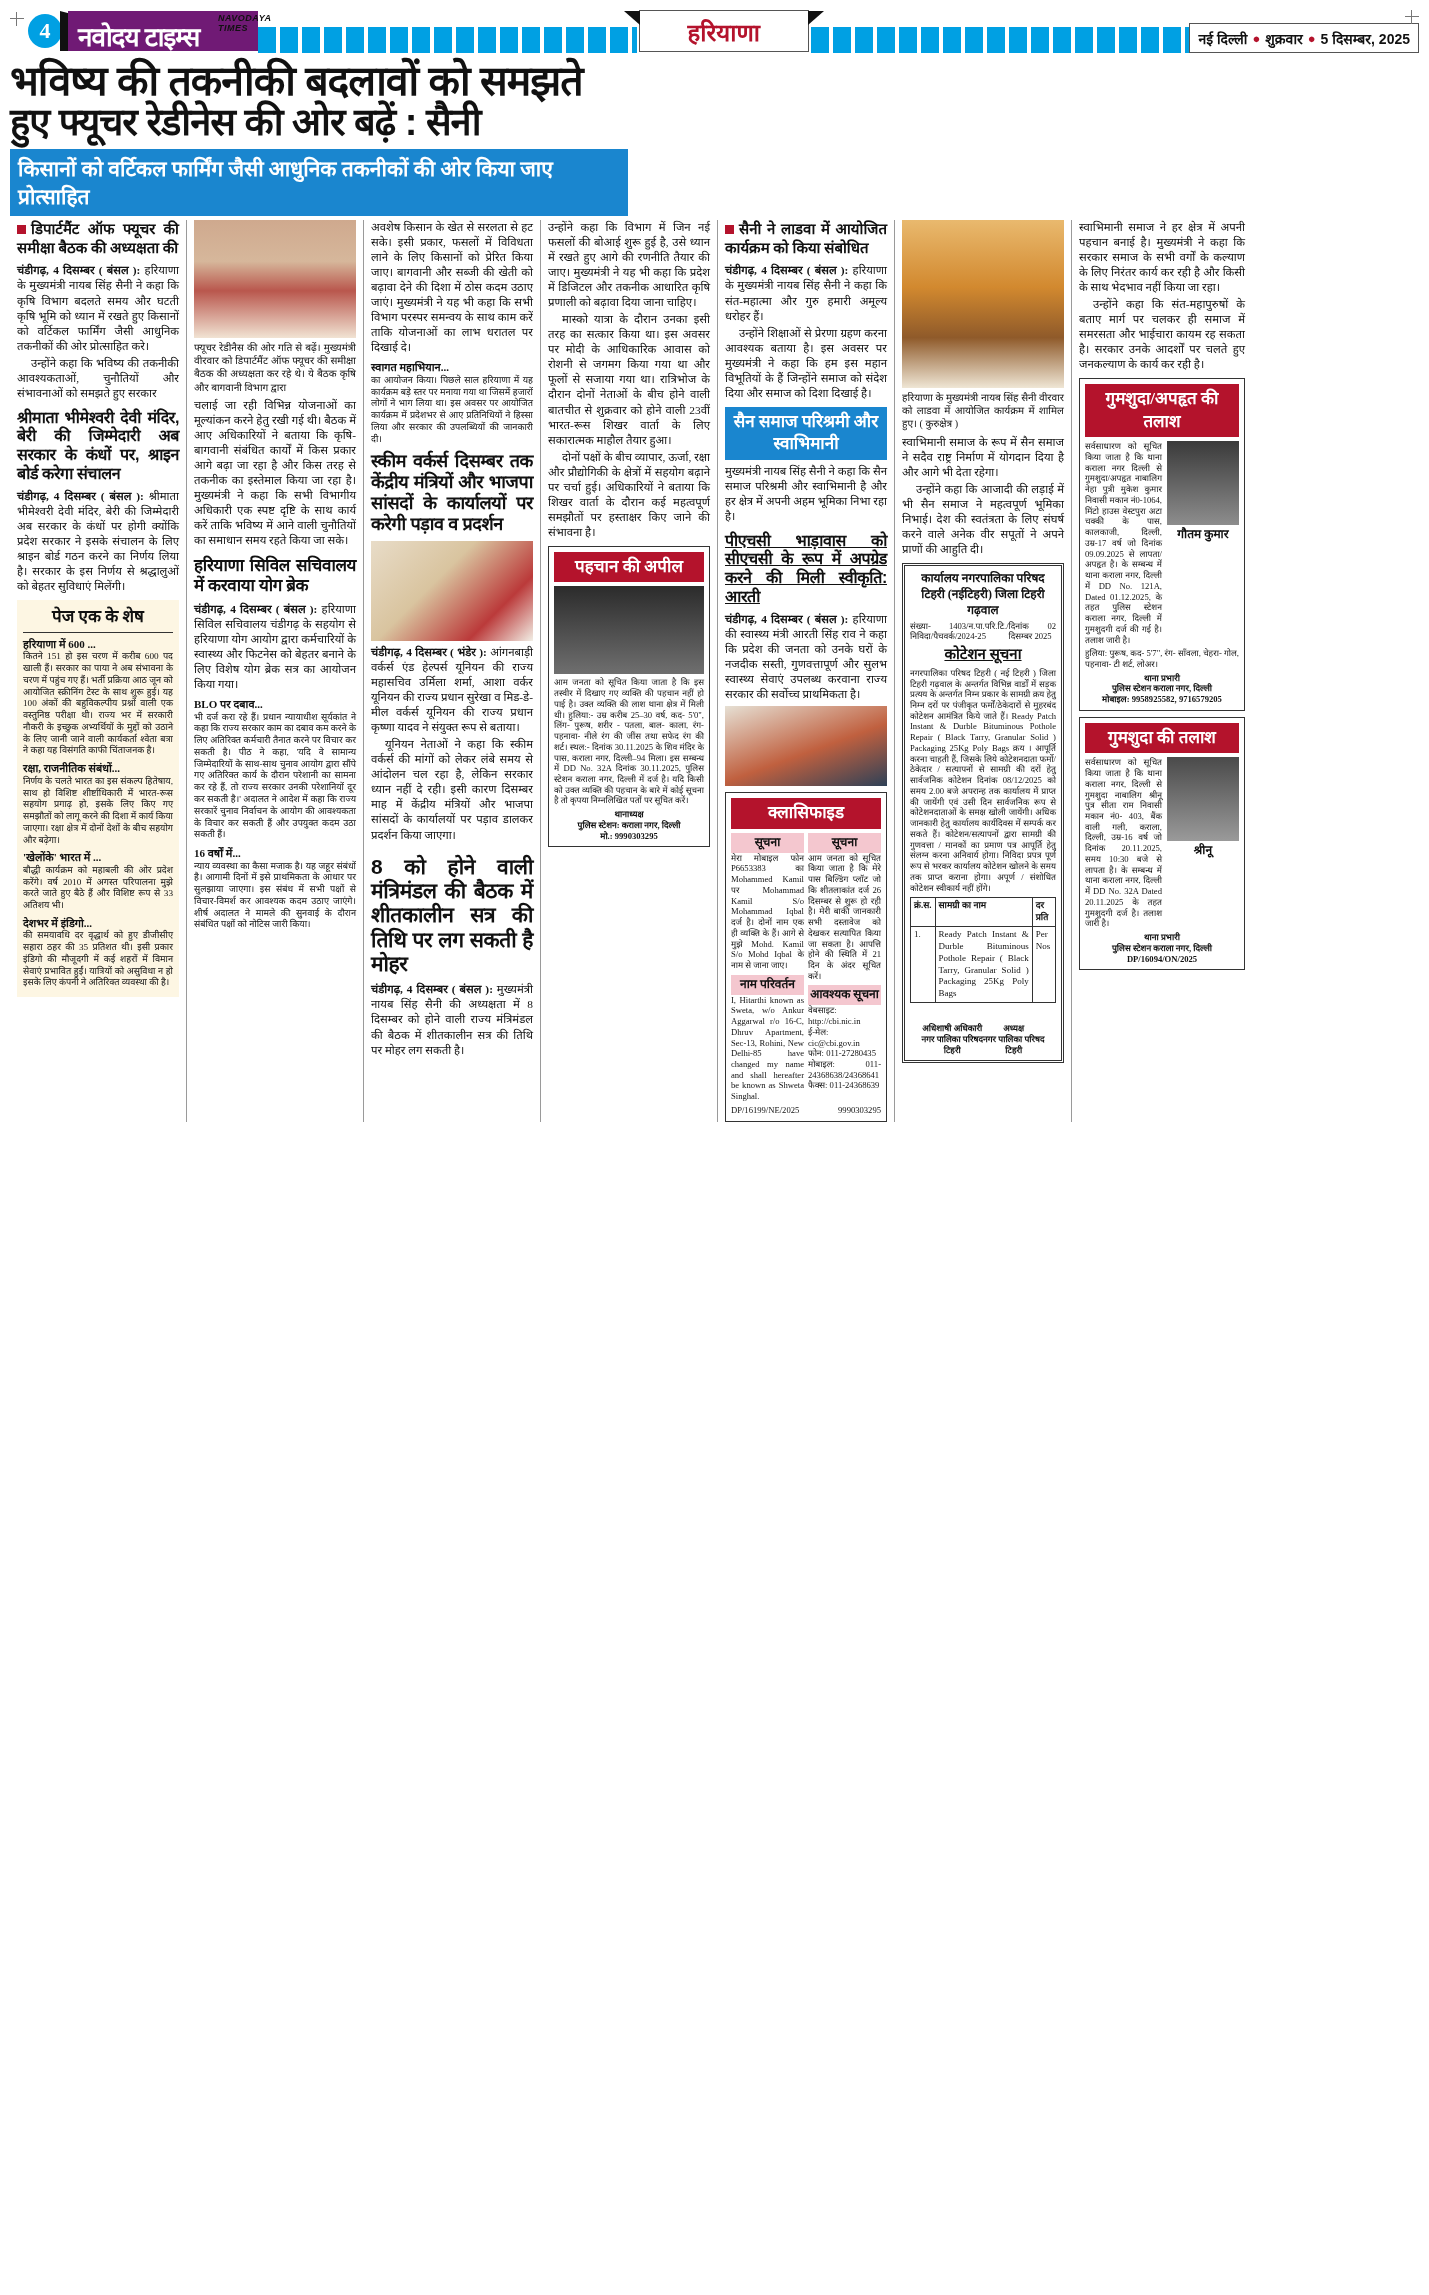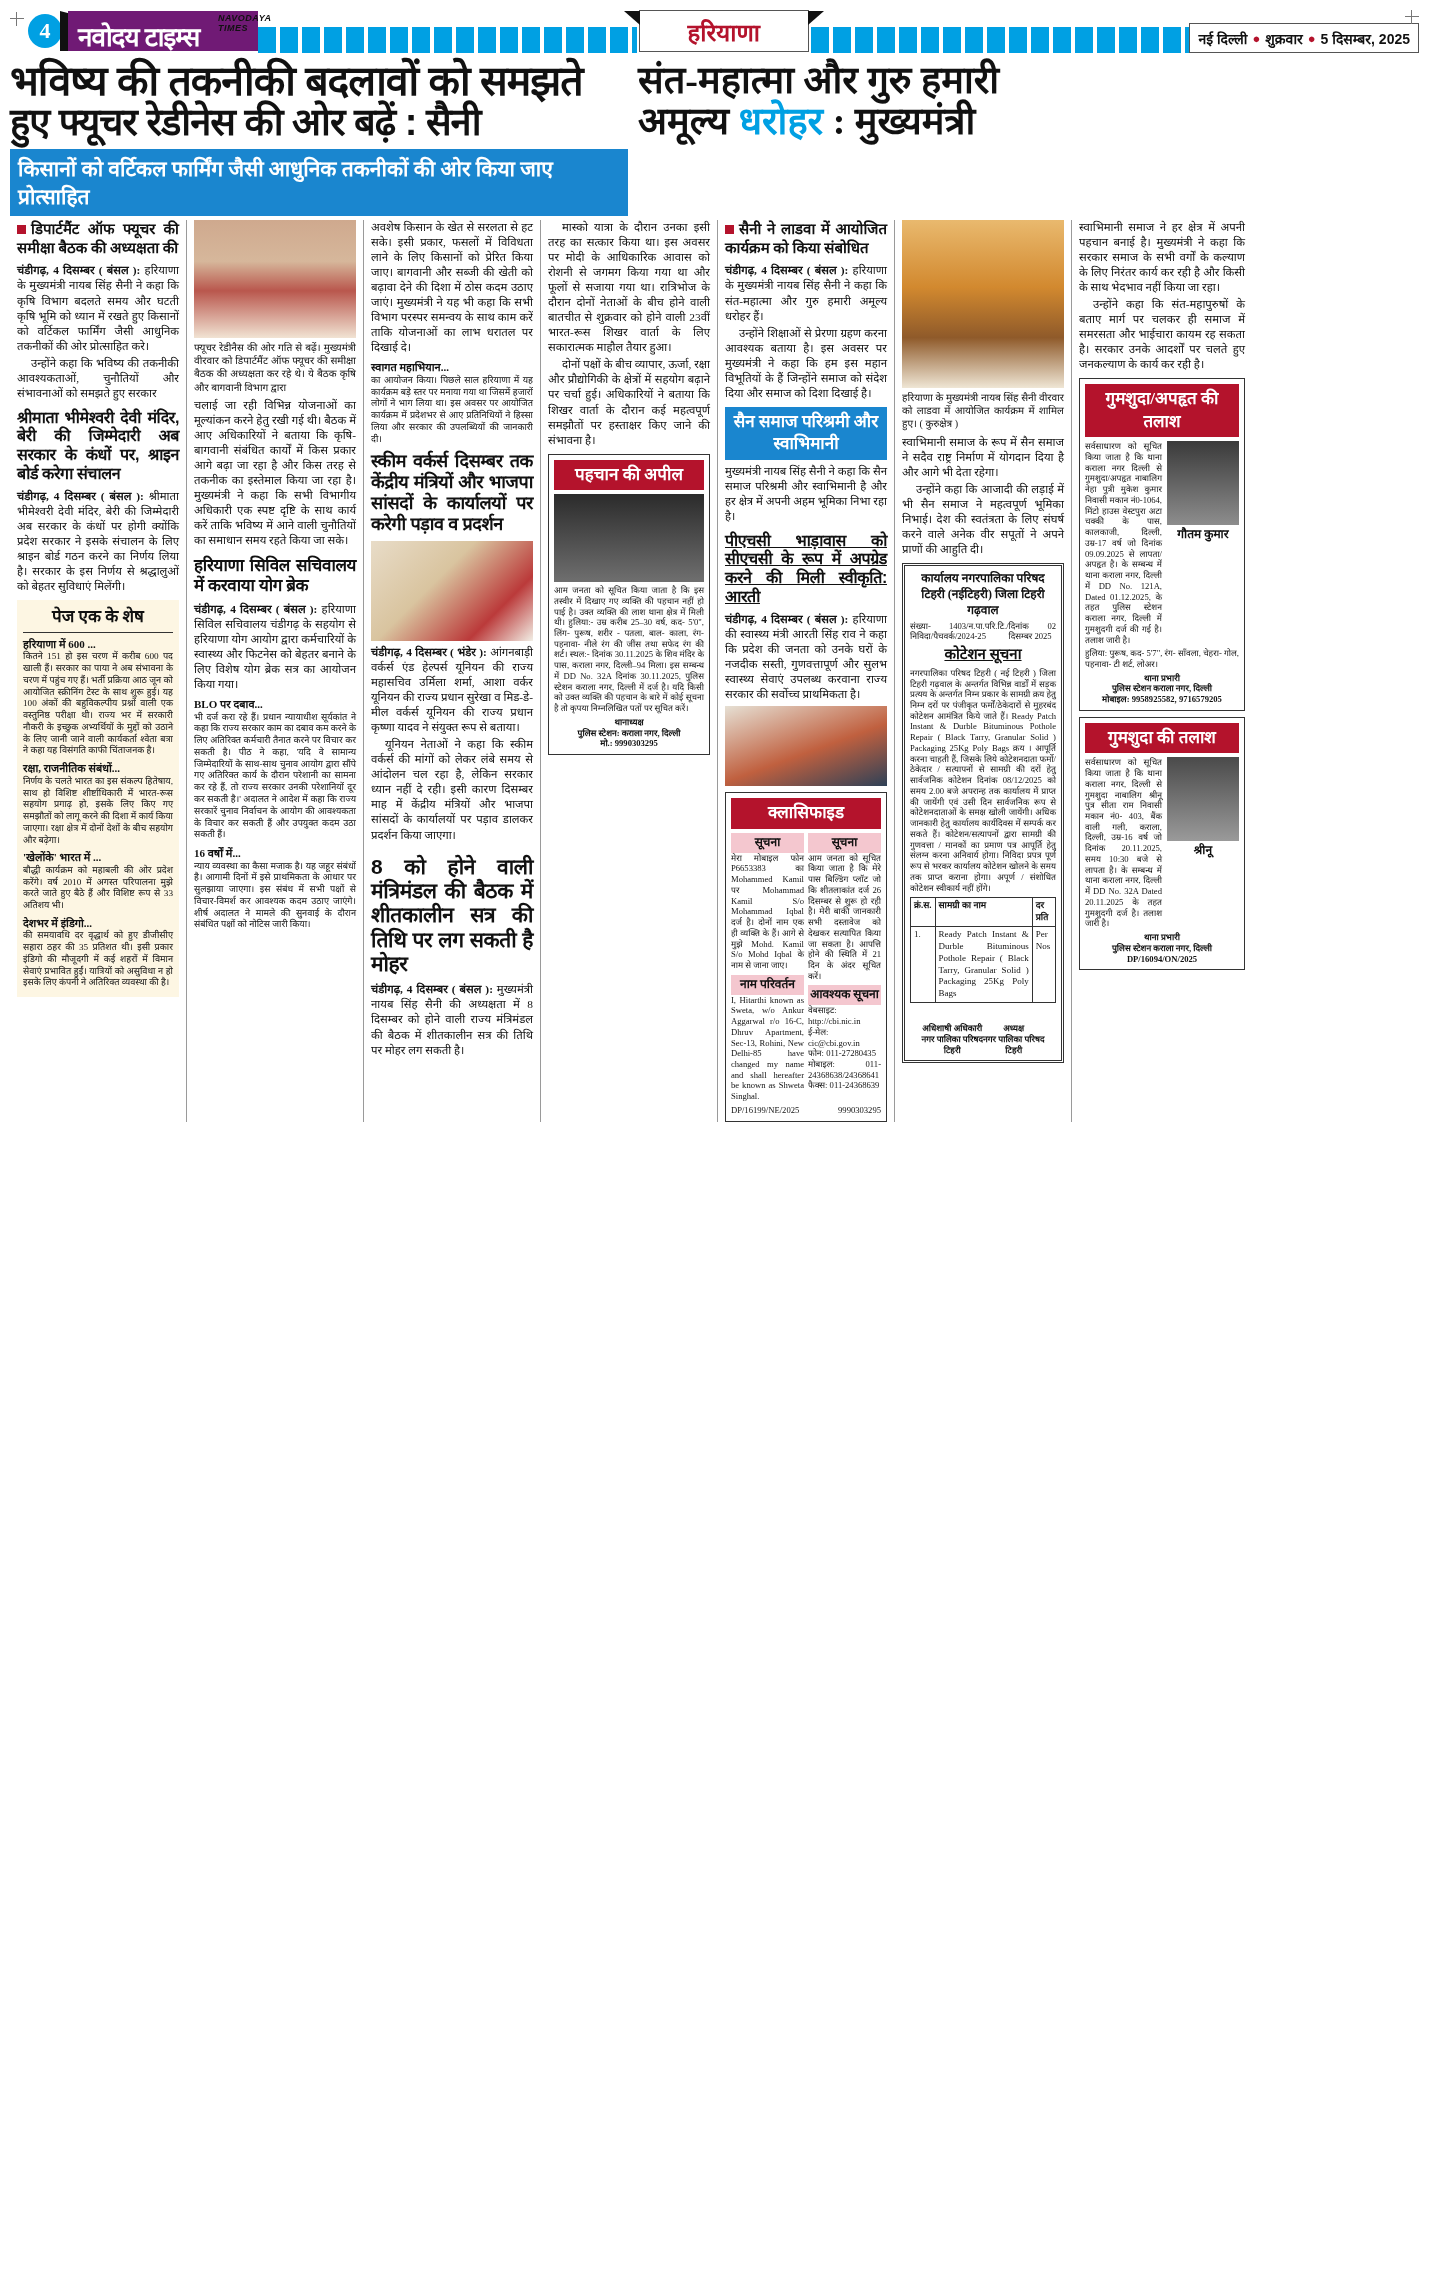--- a/index.html
+++ b/index.html
@@ -158,26 +158,20 @@
       <span>5 दिसम्बर, 2025</span>
     </div>
     <div class="crop-mark-r"></div>
   </div>
 
   <div class="headzone">
     <div class="head-left">
       <div class="hl">भविष्य की तकनीकी बदलावों को समझते</div>
       <div class="hl hl2">हुए फ्यूचर रेडीनेस की ओर बढ़ें : सैनी</div>
       <div class="bluebanner">किसानों को वर्टिकल फार्मिंग जैसी आधुनिक तकनीकों की ओर किया जाए प्रोत्साहित</div>
-    </div>
-    <div class="head-right">
-      <div class="hr1">संत-महात्मा और गुरु हमारी</div>
-      <div class="hr2">
-        <span>अमूल्य </span><span class="blue-txt">धरोहर</span><span> : मुख्यमंत्री</span>
-      </div>
     </div>
   </div>
 
   <div class="body-area" style="margin-top:4px;">
 
     <div class="col" style="width:176px;">
       <div class="bullet-head">
         <span class="sq"></span><span>डिपार्टमैंट ऑफ फ्यूचर की समीक्षा बैठक की अध्यक्षता की</span>
       </div>
       <p class="noind"><span class="bold">चंडीगढ़, 4 दिसम्बर ( बंसल ):</span> <span>हरियाणा के मुख्यमंत्री नायब सिंह सैनी ने कहा कि कृषि विभाग बदलते समय और घटती कृषि भूमि को ध्यान में रखते हुए किसानों को वर्टिकल फार्मिंग जैसी आधुनिक तकनीकों की ओर प्रोत्साहित करे।</span></p>
@@ -218,20 +212,21 @@
       <div class="subhead" style="font-size:18px;margin-top:6px;">स्कीम वर्कर्स दिसम्बर तक केंद्रीय मंत्रियों और भाजपा सांसदों के कार्यालयों पर करेगी पड़ाव व प्रदर्शन</div>
       <div class="photo" style="height:100px;background:linear-gradient(135deg,#e8dcc8 0%,#d9c49f 40%,#bb3a3a 75%,#f2efe6 100%);margin-top:4px;"></div>
       <p class="noind" style="margin-top:4px;"><span class="bold">चंडीगढ़, 4 दिसम्बर ( भंडेर ):</span> <span>आंगनबाड़ी वर्कर्स एंड हेल्पर्स यूनियन की राज्य महासचिव उर्मिला शर्मा, आशा वर्कर यूनियन की राज्य प्रधान सुरेखा व मिड-डे-मील वर्कर्स यूनियन की राज्य प्रधान कृष्णा यादव ने संयुक्त रूप से बताया।</span></p>
       <p>यूनियन नेताओं ने कहा कि स्कीम वर्कर्स की मांगों को लेकर लंबे समय से आंदोलन चल रहा है, लेकिन सरकार ध्यान नहीं दे रही। इसी कारण दिसम्बर माह में केंद्रीय मंत्रियों और भाजपा सांसदों के कार्यालयों पर पड़ाव डालकर प्रदर्शन किया जाएगा।</p>
       <div class="subhead" style="font-size:21px;margin-top:12px;">8 को होने वाली मंत्रिमंडल की बैठक में शीतकालीन सत्र की तिथि पर लग सकती है मोहर</div>
       <p class="noind"><span class="bold">चंडीगढ़, 4 दिसम्बर ( बंसल ):</span> <span>मुख्यमंत्री नायब सिंह सैनी की अध्यक्षता में 8 दिसम्बर को होने वाली राज्य मंत्रिमंडल की बैठक में शीतकालीन सत्र की तिथि पर मोहर लग सकती है।</span></p>
     </div>
     <div class="vrule"></div>
 
     <div class="col" style="width:176px;">
+      <p class="noind">उन्होंने कहा कि विभाग में जिन नई फसलों की बोआई शुरू हुई है, उसे ध्यान में रखते हुए आगे की रणनीति तैयार की जाए। मुख्यमंत्री ने यह भी कहा कि प्रदेश में डिजिटल और तकनीक आधारित कृषि प्रणाली को बढ़ावा दिया जाना चाहिए।</p>
       <p>मास्को यात्रा के दौरान उनका इसी तरह का सत्कार किया था। इस अवसर पर मोदी के आधिकारिक आवास को रोशनी से जगमग किया गया था और फूलों से सजाया गया था। रात्रिभोज के दौरान दोनों नेताओं के बीच होने वाली बातचीत से शुक्रवार को होने वाली 23वीं भारत-रूस शिखर वार्ता के लिए सकारात्मक माहौल तैयार हुआ।</p>
       <p>दोनों पक्षों के बीच व्यापार, ऊर्जा, रक्षा और प्रौद्योगिकी के क्षेत्रों में सहयोग बढ़ाने पर चर्चा हुई। अधिकारियों ने बताया कि शिखर वार्ता के दौरान कई महत्वपूर्ण समझौतों पर हस्ताक्षर किए जाने की संभावना है।</p>
       <div class="boxed" style="margin-top:6px;">
         <div class="redhead-box">पहचान की अपील</div>
         <div class="photo" style="height:88px;background:linear-gradient(180deg,#2b2b2b,#6f6f6f);margin-top:4px;"></div>
         <div class="tiny2" style="margin-top:3px;">आम जनता को सूचित किया जाता है कि इस तस्वीर में दिखाए गए व्यक्ति की पहचान नहीं हो पाई है। उक्त व्यक्ति की लाश थाना क्षेत्र में मिली थी। हुलिया:- उम्र करीब 25–30 वर्ष, कद- 5'0", लिंग- पुरूष, शरीर - पतला, बाल- काला, रंग- पहनावा- नीले रंग की जींस तथा सफेद रंग की शर्ट। स्थल:- दिनांक 30.11.2025 के शिव मंदिर के पास, कराला नगर, दिल्ली–94 मिला। इस सम्बन्ध में DD No. 32A दिनांक 30.11.2025, पुलिस स्टेशन कराला नगर, दिल्ली में दर्ज है। यदि किसी को उक्त व्यक्ति की पहचान के बारे में कोई सूचना है तो कृपया निम्नलिखित पतों पर सूचित करें।</div>
         <div class="tiny2 center bold" style="margin-top:3px;white-space:pre-line;">थानाध्यक्ष
 पुलिस स्टेशन: कराला नगर, दिल्ली
 मो.: 9990303295</div>
       </div>

